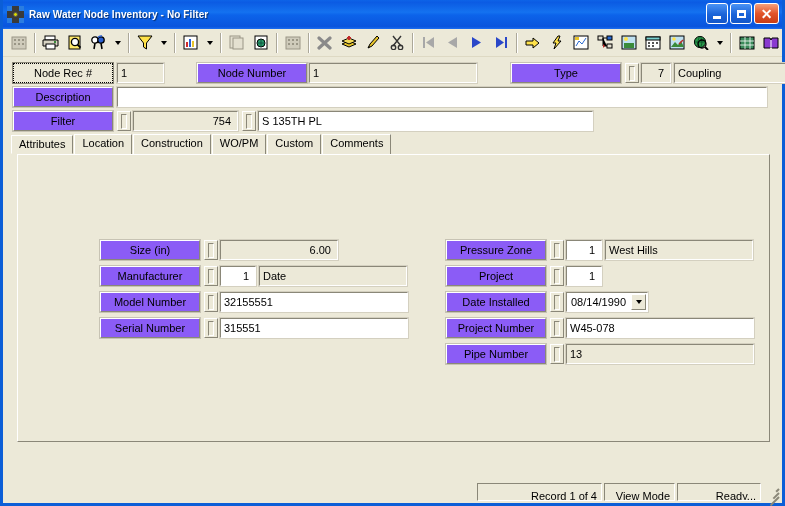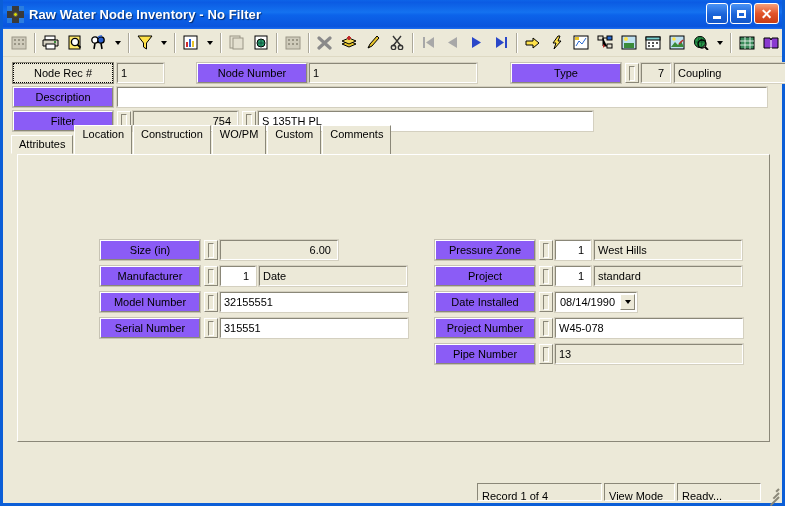--- a/index.html
+++ b/index.html
@@ -39,21 +39,21 @@
     position: absolute; background: #3a3a3a;
   }
   .title-icon .cross-h { left: 0; top: 5px; width: 17px; height: 7px; }
   .title-icon .cross-v { top: 0; left: 5px; width: 7px; height: 17px; }
   .title-icon .hub {
     position: absolute; left: 6px; top: 6px;
     width: 5px; height: 5px; border-radius: 50%;
     background: #d8d800; border: 1px solid #555;
   }
   .title-text {
-    color: #ffffff; font-size: 13px; font-weight: bold;
+    color: #ffffff; font-size: 10px; font-weight: bold;
     text-shadow: 1px 1px 1px rgba(0,0,0,.55);
     white-space: nowrap; letter-spacing: .1px;
   }
   .win-buttons {
     position: absolute; right: 3px; top: 3px;
     display: flex; gap: 2px;
   }
   .win-btn {
     width: 22px; height: 21px; border-radius: 3px;
     border: 1px solid #ffffff;
@@ -132,38 +132,38 @@
     content: ""; width: 4px; height: 13px; background: #ece9d8;
     border: 1px solid; border-color: #8a8778 #ffffff #ffffff #8a8778;
   }
 
   
   .tabstrip { display: flex; align-items: flex-end; padding-left: 8px; height: 19px; }
   .tab {
     height: 30px; line-height: 16px; padding: 0 7px; font-size: 11px;
     background: #ece9d8; cursor: pointer; color: #000;
     border: 1px solid; border-color: #ffffff #8a8778 #ece9d8 #ffffff;
-    margin-right: 1px; position: relative; top: 1px;
+    margin-right: 1px; position: relative; top: 10px;
   }
   .tab.active {
     height: 19px; line-height: 17px; top: 0;
     border-color: #ffffff #8a8778 #ece9d8 #ffffff;
     background: #ece9d8; font-weight: normal; z-index: 3;
   }
   .tabpanel {
     margin: 0 12px 0 14px; height: 288px;
     background: #ece9d8;
     border: 1px solid; border-color: #ffffff #8a8778 #8a8778 #ffffff;
     position: relative;
   }
 
   .formcols { display: flex; padding-top: 85px; }
   .col { display: flex; flex-direction: column; }
   .col-left { margin-left: 62px; }
-  .col-right { margin-left: 7px; }
+  .col-right { margin-left: 18px; }
   .frow { display: flex; align-items: center; height: 20px; margin-bottom: 6px; padding-left: 20px; }
 
   
   .combo {
     height: 20px; display: flex; align-items: center; flex: none;
     background: #ffffff; font-size: 11px;
     border: 1px solid; border-color: #8a8778 #ffffff #ffffff #8a8778;
     outline: 1px solid #d4d0c0;
   }
   .combo .ctext { padding: 0 4px; line-height: 18px; }
@@ -181,21 +181,21 @@
   
   .statusbar {
     position: absolute; left: 0; bottom: 0; width: 100%; height: 22px;
     background: #ece9d8; display: flex; align-items: center;
     justify-content: flex-end; padding: 0 2px 0 0;
   }
   .sbpanel {
     height: 18px; line-height: 16px; font-size: 11px; color: #000;
     padding: 4px 4px; margin-left: 2px; background: #ece9d8;
     border: 1px solid; border-color: #8a8778 #ffffff #ffffff #8a8778;
-    white-space: nowrap; overflow: hidden; flex: none;
+    white-space: nowrap; overflow: hidden; flex: none; text-align: right;
   }
   .grip { width: 16px; height: 16px; margin-left: 3px; position: relative; flex: none; }
   .grip i {
     position: absolute; right: 1px; background: #8a8778;
     height: 2px; transform: rotate(-45deg); transform-origin: right center;
   }
 </style>
 </head>
 <body>
 
@@ -506,21 +506,20 @@
         <div class="frow">
           <div class="lbl" style="width:100px">Pressure Zone</div>
           <div class="lookup" style="margin-left:4px"></div>
           <div class="fld num editable" style="width:36px">1</div>
           <div class="fld" style="width:148px;margin-left:3px">West Hills</div>
         </div>
         <div class="frow">
           <div class="lbl" style="width:100px">Project</div>
           <div class="lookup" style="margin-left:4px"></div>
           <div class="fld num editable" style="width:36px">1</div>
-          <div class="fld" style="width:148px;margin-left:3px">standard</div>
         </div>
         <div class="frow">
           <div class="lbl" style="width:100px">Date Installed</div>
           <div class="lookup" style="margin-left:4px"></div>
           <div class="combo" style="width:82px">
             <span class="ctext">08/14/1990</span>
             <span class="carrow"></span>
           </div>
         </div>
         <div class="frow">

